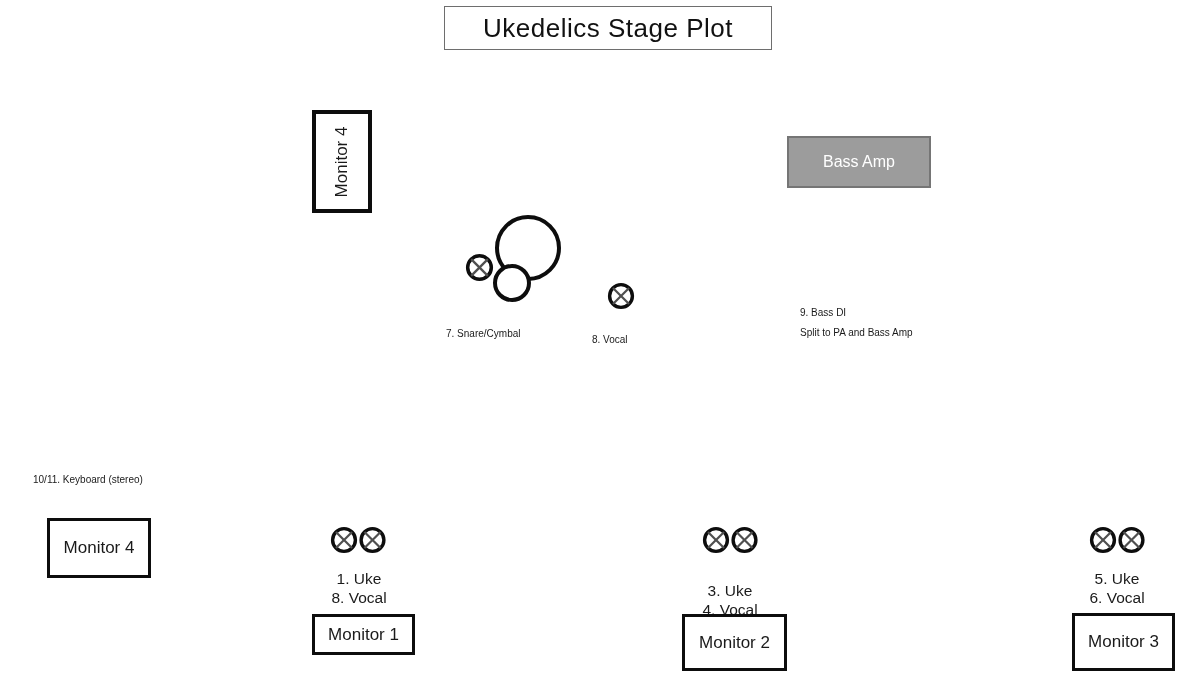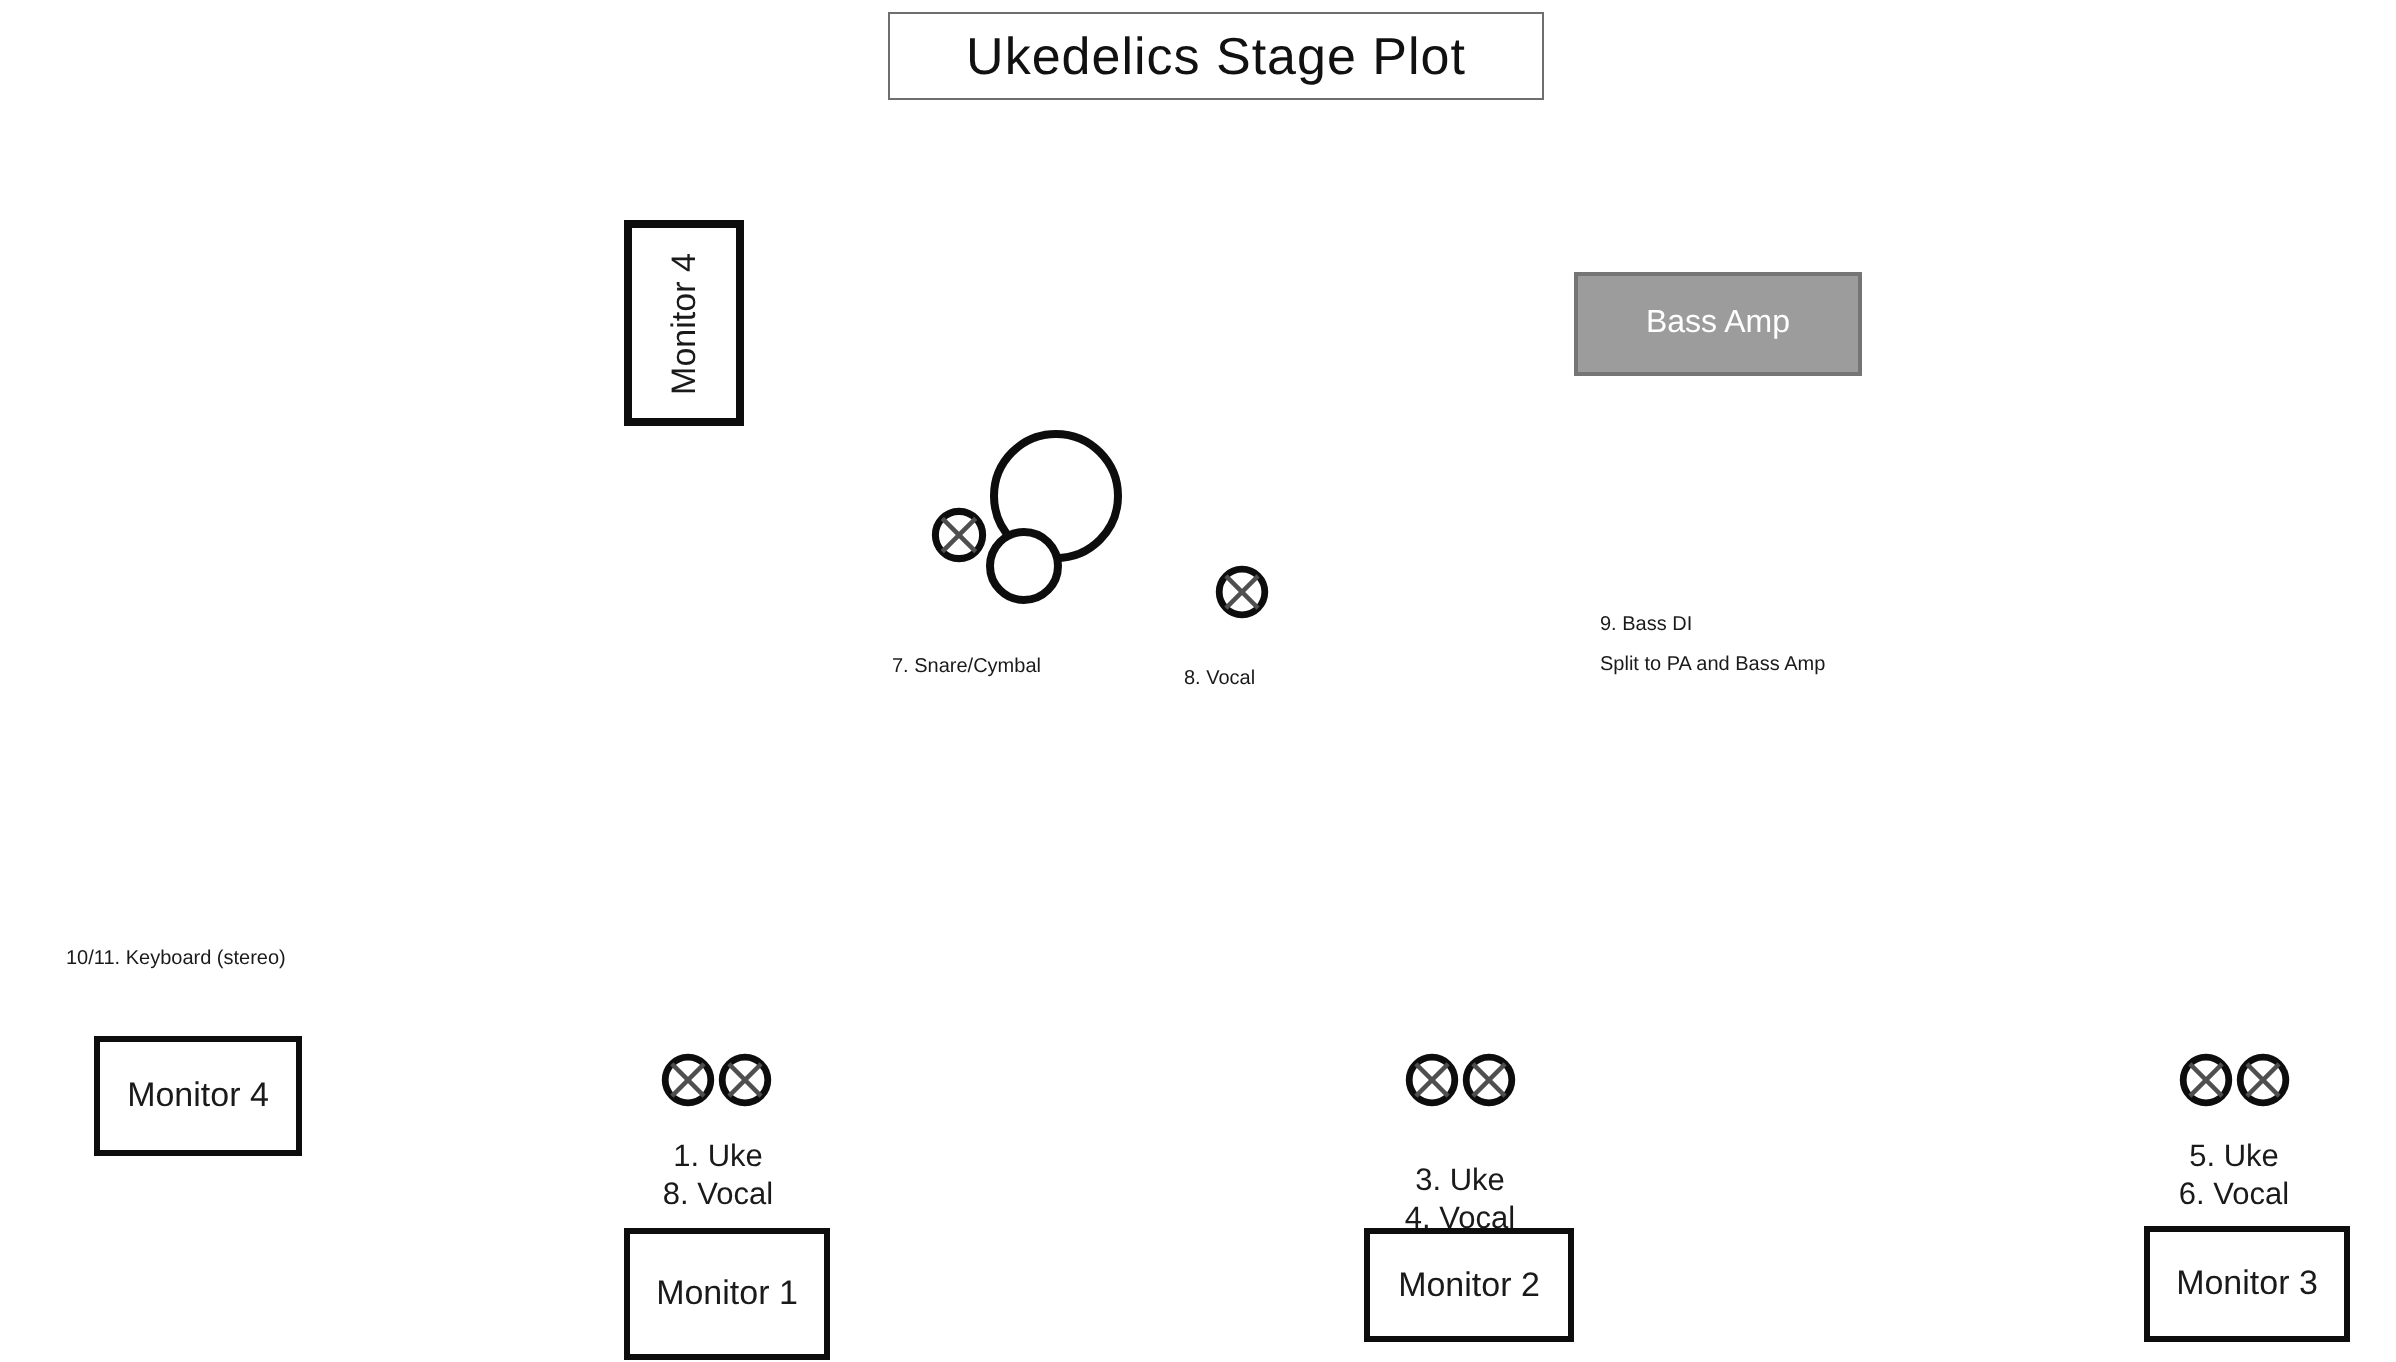--- a/index.html
+++ b/index.html
@@ -26,21 +26,21 @@
   .monitor-box {
     border: 3px solid #0d0d0d;
     background: #ffffff;
     display: flex; align-items: center; justify-content: center;
     box-sizing: border-box;
     font-size: 17px;
   }
   .monitor-top { left: 312px; top: 110px; width: 60px; height: 103px; border-width: 4px; }
   .monitor-top .vtext { transform: rotate(-90deg); white-space: nowrap; }
   .monitor-left-box { left: 47px;  top: 518px; width: 104px; height: 60px; }
-  .monitor-1 { left: 312px;  top: 614px; width: 103px; height: 66px; }
+  .monitor-1 { left: 312px;  top: 614px; width: 103px; height: 41px; }
   .monitor-2 { left: 682px;  top: 614px; width: 105px; height: 57px; }
   .monitor-3 { left: 1072px; top: 613px; width: 103px; height: 58px; align-items: center; }
 
   
   .bass-amp {
     left: 787px; top: 136px; width: 144px; height: 52px;
     background: #9c9c9c;
     border: 2px solid #757575;
     display: flex; align-items: center; justify-content: center;
     box-sizing: border-box;

